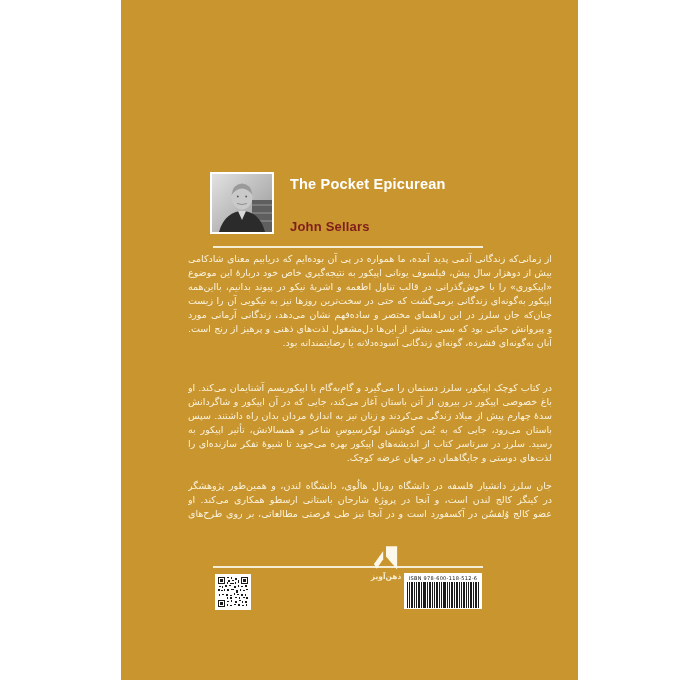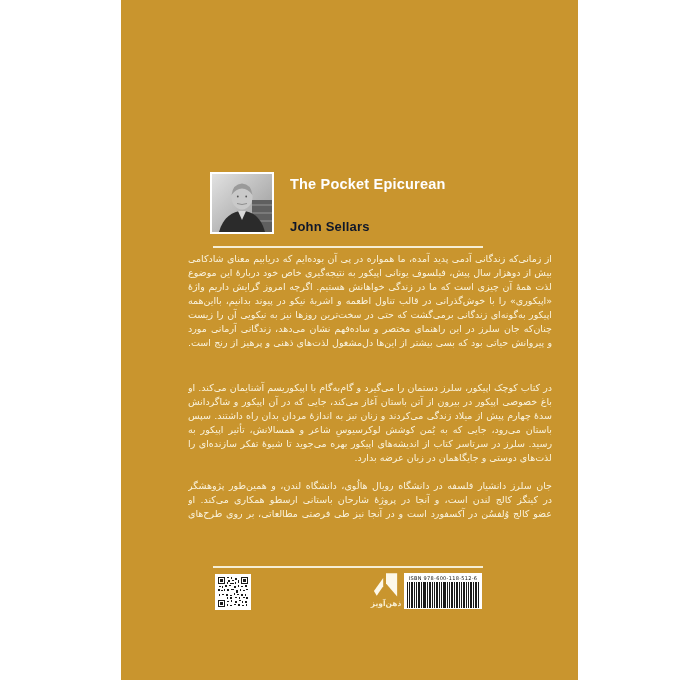--- a/index.html
+++ b/index.html
@@ -16,21 +16,21 @@
     background:#ffffff;padding:2px;
   }
   .photo svg{display:block;width:60px;height:58px;}
   .title{
     position:absolute;left:169px;top:176px;
     color:#ffffff;font:bold 14.5px "Liberation Sans","DejaVu Sans",sans-serif;
     letter-spacing:.2px;white-space:nowrap;
   }
   .author{
     position:absolute;left:169px;top:219px;
-    color:#0f172a;font:bold 13px "Liberation Sans","DejaVu Sans",sans-serif;
+    color:#7f1d1d;font:bold 13px "Liberation Sans","DejaVu Sans",sans-serif;
     letter-spacing:.2px;white-space:nowrap;
   }
   .rule{
     position:absolute;left:92px;width:270px;height:2px;background:#f5eed6;
   }
   .rule1{top:246px;}
   .rule2{top:566px;}
   .para{
     position:absolute;left:67px;width:364px;direction:rtl;
     color:#faf3dd;font-size:9.5px;line-height:14px;
@@ -42,21 +42,21 @@
     height:14px;overflow:hidden;
     text-align:justify;text-align-last:justify;
   }
   .pline.plast{text-align-last:right;}
   .qr{
     position:absolute;left:94px;top:574px;width:30px;height:30px;
     background:#ffffff;padding:3px;
   }
   .qr svg{display:block;width:30px;height:30px;}
   .publogo{
-    position:absolute;left:247px;top:571px;width:36px;height:42px;
+    position:absolute;left:247px;top:544px;width:36px;height:42px;
     text-align:center;
   }
   .publogo svg{display:block;margin:0 auto;width:26px;height:27px;}
   .pubname{
     margin-top:1px;color:#f7edd0;font-size:7.5px;font-weight:bold;
     direction:rtl;white-space:nowrap;
   }
   .barcode{
     position:absolute;left:283px;top:573px;width:78px;height:36px;
     background:#ffffff;
@@ -96,34 +96,34 @@
   </div>
 
   <div class="title">The Pocket Epicurean</div>
   <div class="author">John Sellars</div>
 
   <div class="rule rule1"></div>
 
   <div class="para para1">
     <div class="pline">از زمانی‌که زندگانی آدمی پدید آمده، ما همواره در پی آن بوده‌ایم که دریابیم معنای شادکامی چیست.</div>
     <div class="pline">بیش از دوهزار سال پیش، فیلسوف یونانی اپیکور به نتیجه‌گیری خاص خود دربارۀ این موضوع رسید:</div>
-    <div class="pline">لذت همۀ آن چیزی است که ما در زندگی خواهانش هستیم. اگرچه امروز گرایش داریم واژۀ</div>
     <div class="pline">«اپیکوری» را با خوش‌گذرانی در قالب تناول اطعمه و اشربۀ نیکو در پیوند بدانیم، بااین‌همه فلسفۀ</div>
     <div class="pline">اپیکور به‌گونه‌ای زندگانی برمی‌گشت که حتی در سخت‌ترین روزها نیز به نیکویی آن را زیست می‌کنیم.</div>
     <div class="pline">چنان‌که جان سلرز در این راهنمای مختصر و ساده‌فهم نشان می‌دهد، زندگانی آرمانی مورد نظر اپیکور</div>
     <div class="pline">و پیروانش حیاتی بود که بسی بیشتر از این‌ها دل‌مشغول لذت‌های ذهنی و پرهیز از رنج است. هدف</div>
+    <div class="pline plast">آنان به‌گونه‌ای فشرده، گونه‌ای زندگانی آسوده‌دلانه یا رضایتمندانه بود.</div>
   </div>
 
   <div class="para para2">
     <div class="pline">در کتاب کوچک اپیکور، سلرز دستمان را می‌گیرد و گام‌به‌گام با اپیکوریسم آشنایمان می‌کند. او از</div>
     <div class="pline">باغ خصوصی اپیکور در بیرون از آتن باستان آغاز می‌کند، جایی که در آن اپیکور و شاگردانش در</div>
     <div class="pline">سدۀ چهارم پیش از میلاد زندگی می‌کردند و زنان نیز به اندازۀ مردان بدان راه داشتند. سپس به رُم</div>
     <div class="pline">باستان می‌رود، جایی که به یُمن کوشش لوکرسیوسِ شاعر و همسالانش، تأثیر اپیکور به شکوفایی</div>
     <div class="pline">رسید. سلرز در سرتاسر کتاب از اندیشه‌های اپیکور بهره می‌جوید تا شیوۀ تفکر سازنده‌ای را دربارۀ</div>
-    <div class="pline plast">لذت‌های دوستی و جایگاهمان در زبان عرضه بدارد.</div>
+    <div class="pline plast">لذت‌های دوستی و جایگاهمان در جهان عرضه کوچک.</div>
   </div>
 
   <div class="para para3">
     <div class="pline">جان سلرز دانشیار فلسفه در دانشگاه رویال هالُوی، دانشگاه لندن، و همین‌طور پژوهشگر مدعو</div>
     <div class="pline">در کینگز کالج لندن است، و آنجا در پروژۀ شارحان باستانی ارسطو همکاری می‌کند. او همچنین</div>
     <div class="pline">عضو کالج وُلفسُن در آکسفورد است و در آنجا نیز طی فرصتی مطالعاتی، بر روی طرح‌های پژوهشی</div>
   </div>
 
   <div class="rule rule2"></div>
 

